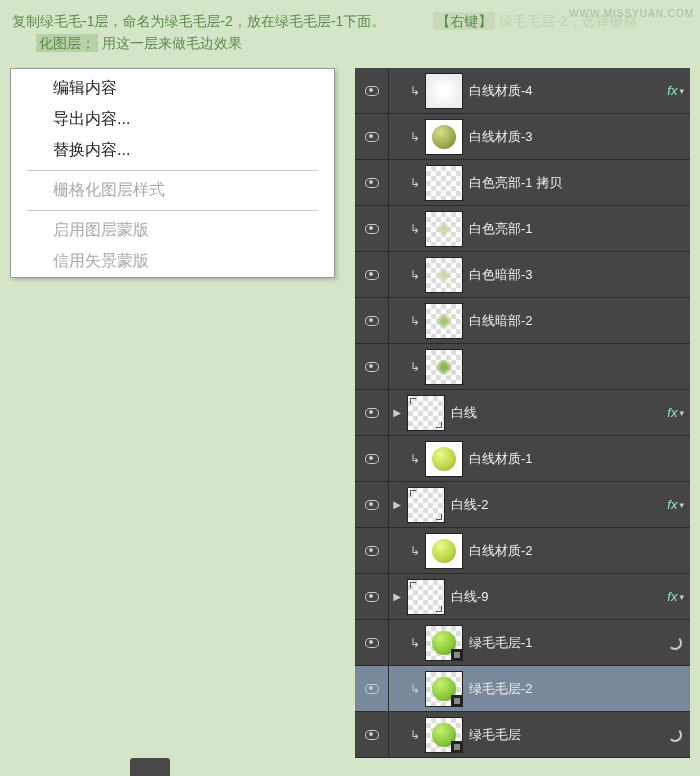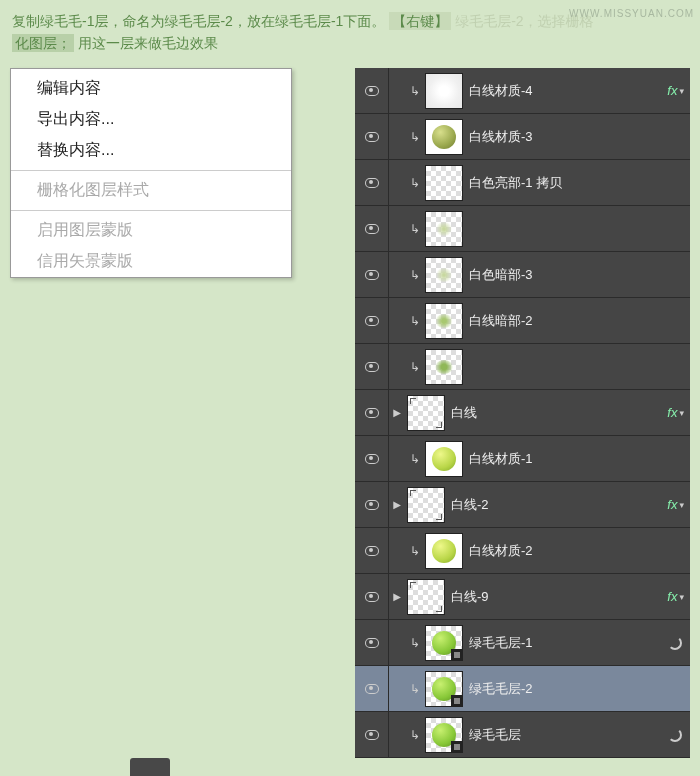--- a/index.html
+++ b/index.html
@@ -18,33 +18,33 @@
   font-size: 10px;
   color: #a8b8a0;
   letter-spacing: 1px;
 }
 .instruction {
   padding: 10px 12px 8px;
   font-size: 14px;
   color: #5b8a4a;
   line-height: 1.6;
 }
-.instruction .hl1 { background: #c8dab8; padding: 1px 3px; }
-.instruction .hl2 { background: #b8d0a8; padding: 1px 3px; }
+.instruction .hl1 { background: #c8dab8; padding: 1px 3px; margin-left: 44px; }
+.instruction .hl2 { background: #b8d0a8; padding: 1px 3px; margin-left: 24px; }
 .hide-text { color: #c0d0b0; text-align: right; }
 
 .context-menu {
   position: absolute;
   left: 10px;
   top: 68px;
-  width: 282px;
+  width: 325px;
   background: #fff;
   border: 1px solid #999;
   box-shadow: 2px 2px 4px rgba(0,0,0,0.2);
-  padding: 4px 0 0;
+  padding: 4px 16px 0;
 }
 .menu-item {
   padding: 5px 26px;
   font-size: 16px;
   color: #222;
   cursor: default;
 }
 .menu-item.disabled { color: #aaa; }
 .menu-sep { height: 1px; background: #ccc; margin: 4px 0; }
 .menu-item.boxed {
@@ -257,20 +257,21 @@
     </div>
     <div class="layer-row">
       <div class="vis-col">
         <div class="eye-icon"></div>
       </div>
       <div class="indent-spacer"></div>
       <div class="clip-arrow">↳</div>
       <div class="thumb checker">
         <div class="blob faint"></div>
       </div>
+      <div class="layer-name">白色亮部-1</div>
     </div>
     <div class="layer-row">
       <div class="vis-col">
         <div class="eye-icon"></div>
       </div>
       <div class="indent-spacer"></div>
       <div class="clip-arrow">↳</div>
       <div class="thumb checker">
         <div class="blob faint"></div>
       </div>

